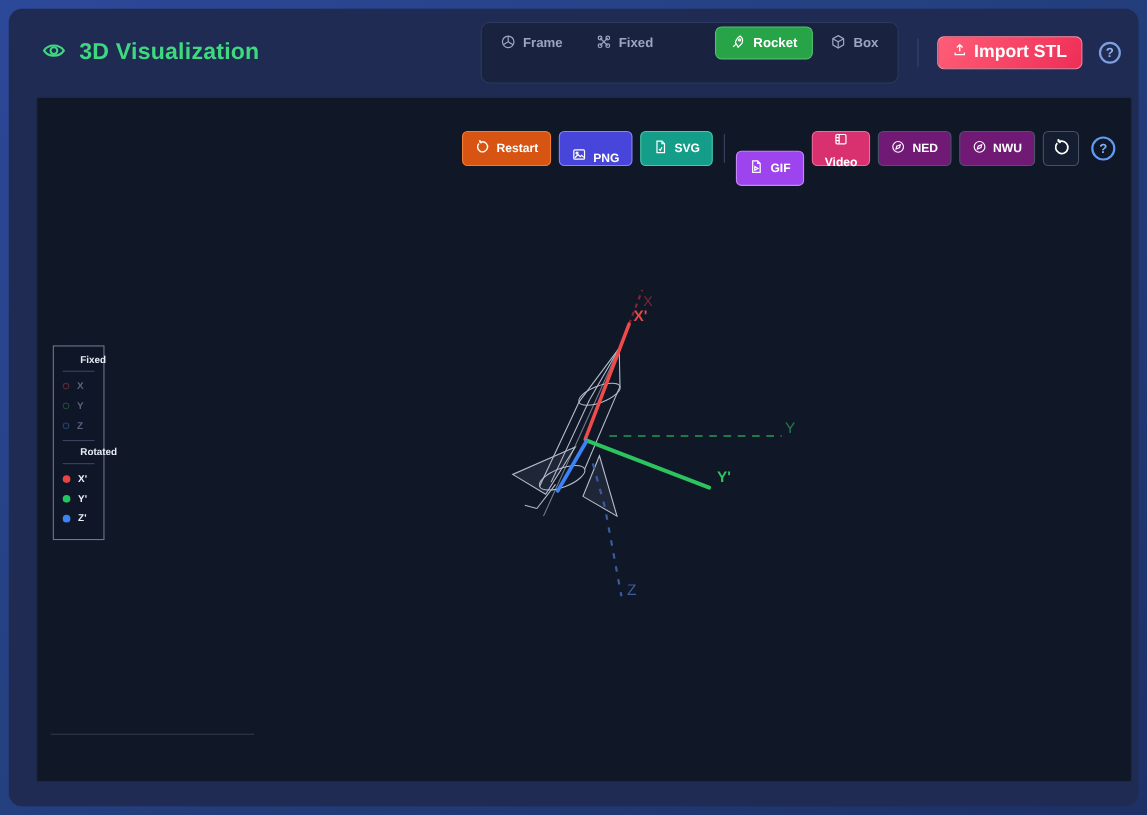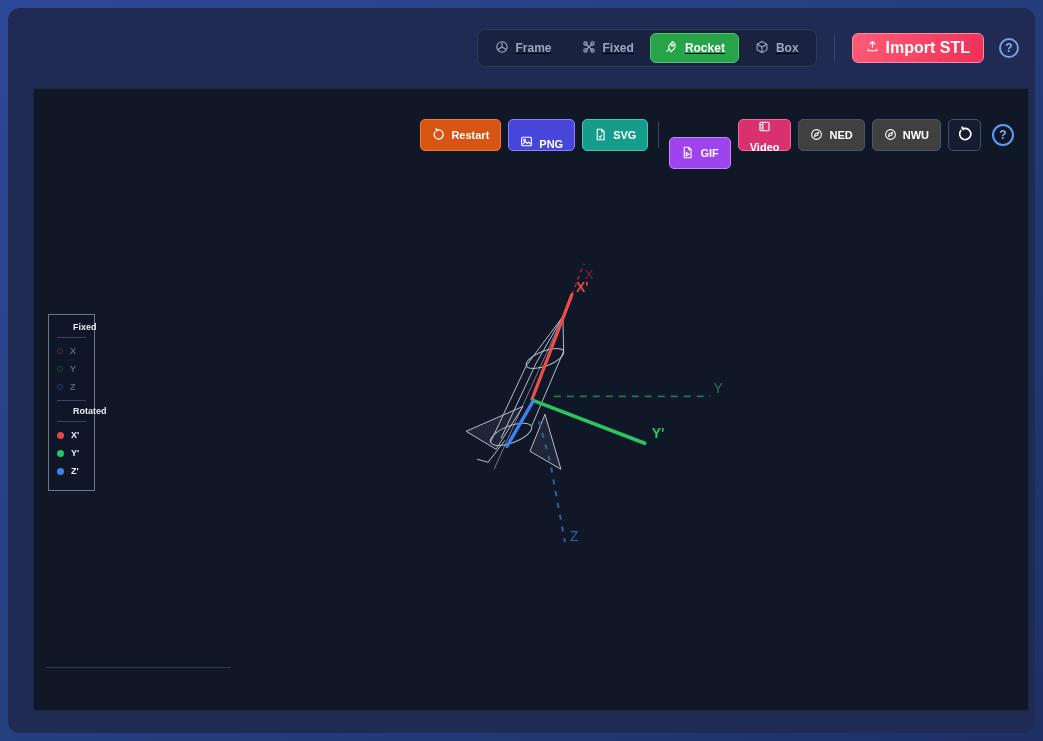--- a/index.html
+++ b/index.html
@@ -14,28 +14,28 @@
     background:#1f2b53; border-radius:12px;
   }
   
   .hdr { position:absolute; left:0; top:0; right:0; height:80px;
          display:flex; align-items:center; padding:0 16px 0 30px; }
   .title-wrap { display:flex; align-items:center; gap:12px; }
   .page-title { color:#3ed97e; font-size:21px; font-weight:bold; letter-spacing:.2px; }
   .hdr-right { margin-left:auto; display:flex; align-items:center; gap:9px; }
   .seg {
     display:flex; align-items:flex-start; gap:2px; background:#19233f;
-    border:1px solid #2c3a5f; border-radius:8px; padding:3px; height:38px;text-decoration:underline;
+    border:1px solid #2c3a5f; border-radius:8px; padding:3px; height:56px;
   }
   .seg-tab {
     display:flex; align-items:center; gap:7px; height:30px; padding:0 13px;
     border-radius:6px; color:#9aa6c2; font-size:12px; font-weight:600;
     border:1px solid transparent; cursor:pointer; background:transparent;
   }
-  .seg-tab.active { background:#27a348; border-color:#54c171; color:#fff; }
+  .seg-tab.active { background:#27a348; border-color:#54c171; color:#fff;margin-left:40px; }
   .seg-tab svg { stroke:currentColor; }
   .hdr-div { width:1px; height:26px; background:#39456a; margin:0 8px; }
   .btn-import {
     display:flex; align-items:center; gap:7px; height:30px; padding:0 13px;
     border-radius:6px; background:linear-gradient(120deg,#ff5d77,#ee2e57);
     border:1px solid #ff8aa0; color:#fff; font-size:16px; font-weight:bold; cursor:pointer;
   }
   .help-circ {
     width:20px; height:20px; border-radius:50%; border:2px solid #7d9fe0;
     color:#93b2ea; font-size:12px; font-weight:bold; display:flex;
@@ -53,21 +53,21 @@
     display:flex; align-items:center; gap:6px; height:32px; padding:0 11px;
     border-radius:5px; color:#fff; font-size:11px; font-weight:bold;
     border:1px solid transparent; cursor:pointer;
   }
   .tbtn svg { stroke:#fff; }
   .btn-restart { background:#d85413; border-color:#ef7d35; }
   .btn-png { background:#4846da; border-color:#8886f2;align-items:flex-end; }
   .btn-svg { background:#149e8a; border-color:#4cc7ab; }
   .btn-gif { background:#9d44ef; border-color:#c489f7;margin-top:36px; }
   .btn-video { background:#d9306f; border-color:#f06a9b;flex-direction:column; }
-  .btn-ghost { background:#404040; border-color:#4b5468; }
+  .btn-ghost { background:#701a75; border-color:#4b5468; }
   .btn-icon { width:33px; justify-content:center; padding:0; background:#151d31; border-color:#454f66; }
   .tb-div { width:1px; height:26px; background:#3a4563; margin:0 3px; }
   .help-circ.canvas-help { border-color:#5f9cf5; color:#7fb0f7; width:22px; height:22px; margin-left:4px; }
   
   .legend {
     position:absolute; left:14px; top:225px; width:47px;
     background:rgba(14,22,40,.72); border:1px solid #6e7689; padding:7px 8px 6px;
     font-size:9px;
   }
   .legend-h { color:#e6ebf5; font-weight:bold; font-size:9px;padding-left:16px; }
@@ -95,20 +95,29 @@
     width:12px; height:12px; border-radius:50%; background:#0a1222;
     border:3px solid #3f8cf3; cursor:grab;
   }
 </style>
 </head>
 <body>
 
 <div class="card">
 
   <div class="hdr">
+    <div class="title-wrap">
+      <span>
+        <svg width="22" height="22" viewBox="0 0 20 20" fill="none">
+          <path d="M1.8,10 C5.5,4.4 14.5,4.4 18.2,10 C14.5,15.6 5.5,15.6 1.8,10 Z" stroke="#3ed97e" stroke-width="1.7"></path>
+          <circle cx="10" cy="10" r="2.8" stroke="#3ed97e" stroke-width="1.7"></circle>
+        </svg>
+      </span>
+      <span class="page-title">3D Visualization</span>
+    </div>
 
     <div class="hdr-right">
       <div class="seg">
         <div class="seg-tab">
           <span>
             <svg width="14" height="14" viewBox="0 0 20 20" fill="none" stroke-width="1.6">
               <circle cx="10" cy="10" r="7.5"></circle>
               <path d="M10,10 L10,2.5 M10,10 L3.6,13.8 M10,10 L16.4,13.8"></path>
             </svg>
           </span>

